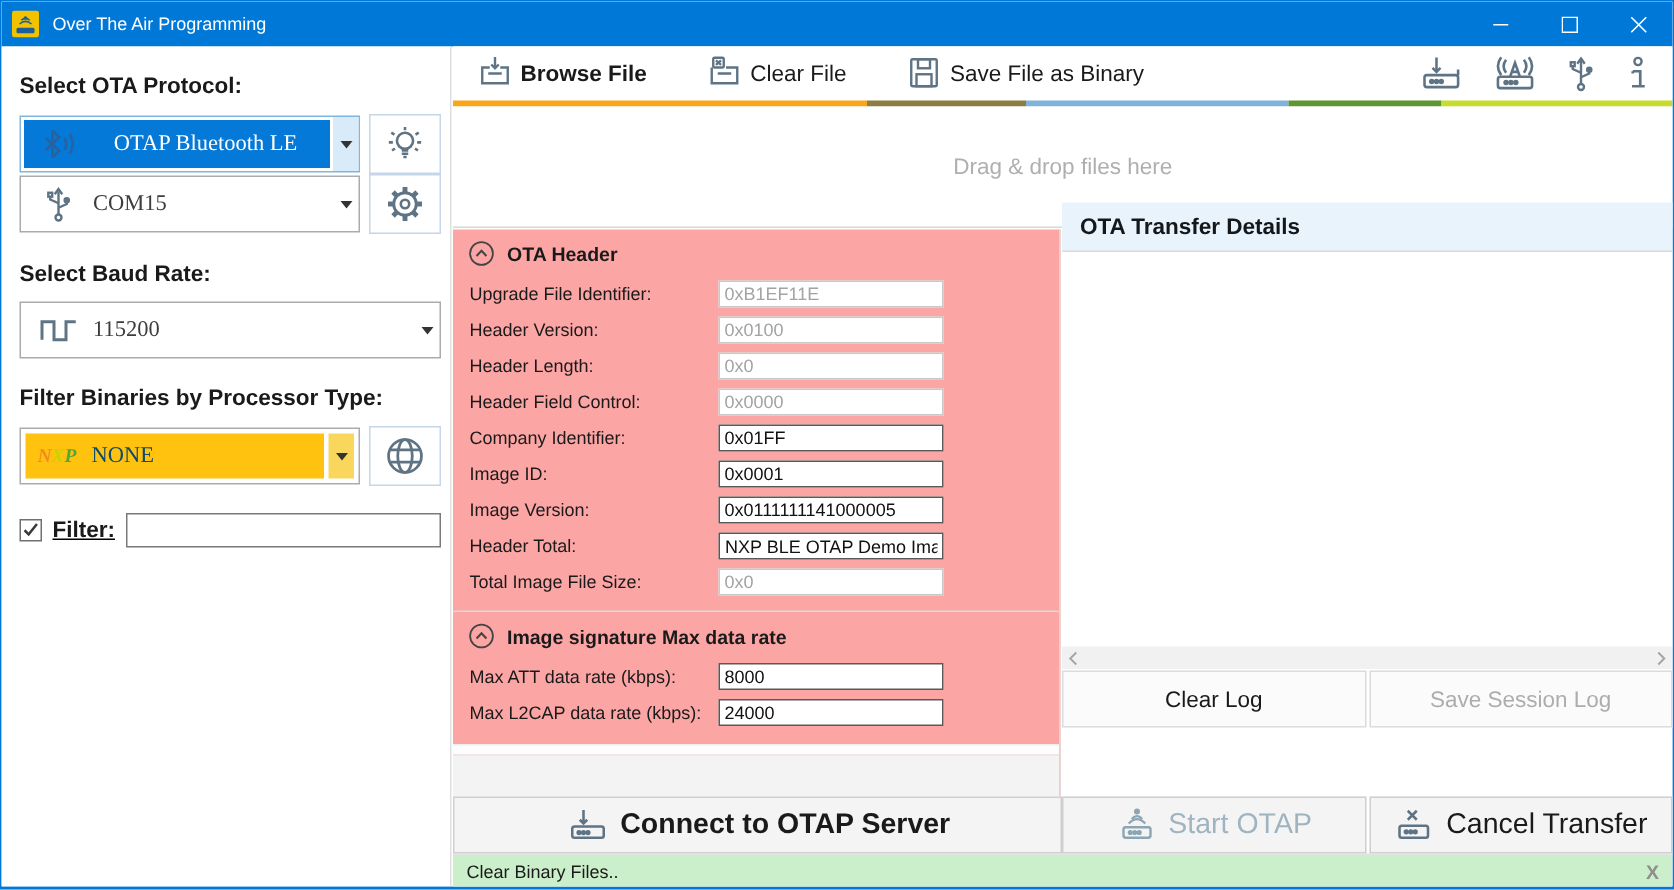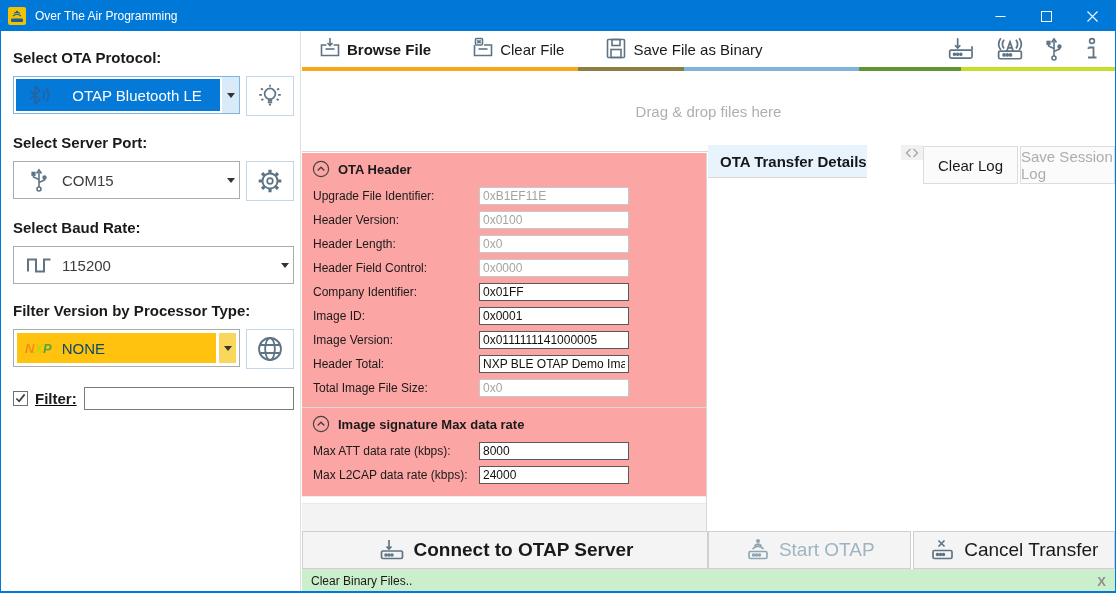--- a/index.html
+++ b/index.html
@@ -14,21 +14,21 @@
               display:flex; align-items:center; }
   .appicon { width:18px; height:18px; margin-left:7px; }
   .titletext { color:#fff; font-size:12px; margin-left:9px; }
   .wctrl { margin-left:auto; display:flex; height:100%; }
   .wbtn { width:46px; height:100%; display:flex; align-items:center; justify-content:center; }
 
   
   .sidebar { position:absolute; left:0; top:30px; width:300px; bottom:0; background:#fff;
              border-right:1px solid #DFDFDF; padding:0 6px 0 12px; }
   .sb-label { font-size:15px; font-weight:bold; color:#1A1A1A; margin-top:18px; margin-bottom:10px; }
-  .sb-row { display:flex; gap:6px; }
+  .sb-row { display:flex; align-items:center; gap:6px;font-family:Liberation Serif, serif; }
   .combo { display:flex; align-items:stretch; border:1px solid #ABABAB; background:#fff; height:38px; flex:1; }
   .combo .fill { flex:1; display:flex; align-items:center; margin:2px; }
   .combo .cicon { width:46px; display:flex; align-items:center; justify-content:center; flex:none; }
   .combo .ctext { font-size:15px; color:#3C3C3C; }
   .combo .carrow { width:17px; display:flex; align-items:center; justify-content:center; flex:none; }
   .tri { width:0; height:0; border-left:4px solid transparent; border-right:4px solid transparent; border-top:5px solid #333; }
   .combo.protocol { border-color:#7FB5E3; }
   .combo.protocol .fill { background:#0579D8; justify-content:flex-start; }
   .combo.protocol .ctext { color:#fff; flex:1; text-align:center; padding-right:8px; }
   .combo.protocol .carrow { background:#D9EAF8; }
@@ -73,22 +73,22 @@
   .frow { display:flex; align-items:center; height:24px; padding-left:11px; }
   .frow .flabel { font-size:12px; color:#1A1A1A; }
   .frow input { width:150px; height:18px; margin-left:auto; margin-right:77px; font-size:12px;
                 padding:0 3px; background:#fff; border:1px solid #595959; color:#111; font-family:inherit; }
   .frow input.ro { border-color:#C8C8C8; color:#A3A3A3; }
   .fdivider { height:1px; background:#DADADA; margin-top:7px; }
   .whitegap { height:7px; background:#FDFDFD; margin-top:9px; border-top:1px solid #EEE; }
   .filler { background:#F3F3F3; height:41px; border-top:1px solid #E9E9E9; }
 
   
-  .rightpanel { position:absolute; left:406px; right:0; top:114px; height:350px; background:#fff;
-                display:flex; flex-direction:row; }
+  .rightpanel { position:absolute; left:406px; right:0; top:104px; height:350px; background:#fff;
+                display:flex; flex-direction:column; }
   .rp-header { height:33px; background:#E8F3FC; border-bottom:1px solid #D9D9D9; display:flex;
                align-items:center; padding-left:12px; font-size:15px; font-weight:bold; color:#14181B; flex:none; }
   .rp-log { flex:1; background:#fff; }
   .rp-scroll { height:15px; background:#F1F1F1; display:flex; align-items:center;
                justify-content:space-between; padding:0 4px; flex:none; }
   .rp-btnrow { height:38px; display:flex; gap:2px; margin-top:1px; flex:none; }
   .rp-btnrow .lbtn { flex:1; background:#FBFBFB; border:1px solid #DCDCDC; display:flex;
                      align-items:center; justify-content:center; font-size:15px; color:#1A1A1A; }
   .lbtn.disabled { color:#ADADAD; }
 
@@ -165,21 +165,20 @@
         <svg class="ic" width="28" height="28" viewBox="0 0 26 26">
           <g stroke="#5E7485" stroke-width="1.6" fill="none">
             <circle cx="13" cy="11" r="5"></circle>
             <path d="M11 17 H15 M11 19 H15 M12 21 H14"></path>
             <path d="M13 2.5 V4.5 M4.5 6 L6.5 7.2 M21.5 6 L19.5 7.2 M3 12 H5.5 M20.5 12 H23 M5 17 L6.8 15.8 M21 17 L19.2 15.8"></path>
           </g>
           </svg>
       </div>
     </div>
 
-    <div class="sb-label">Select Server Port:</div>
     <div class="sb-row">
       <div class="combo">
         <div class="fill">
           <span class="cicon">
             <svg class="ic" width="26" height="28" viewBox="0 0 26 28">
                 <g stroke="#5E7485" stroke-width="1.6" fill="none">
               <path d="M13 21 V5.5"></path>
                   <path d="M10.5 7.5 L13 4 L15.5 7.5"></path>
               <circle cx="13" cy="23" r="2"></circle>
               <path d="M13 13.5 L7.5 11 V9.5"></path>
@@ -219,21 +218,21 @@
               </svg>
           </span>
           <span class="ctext">115200</span>
         </div>
         <span class="carrow">
             <span class="tri"></span>
           </span>
       </div>
     </div>
 
-    <div class="sb-label">Filter Version by Processor Type:</div>
+    <div class="sb-label">Filter Binaries by Processor Type:</div>
     <div class="sb-row">
       <div class="combo processor">
         <div class="fill">
           <span class="nxp"><span style="color:#F58A1D">N</span><span style="color:#C4D600">X</span><span style="color:#57A639">P</span></span>
           <span class="ctext">NONE</span>
         </div>
         <span class="carrow">
             <span class="tri"></span>
           </span>
       </div>

